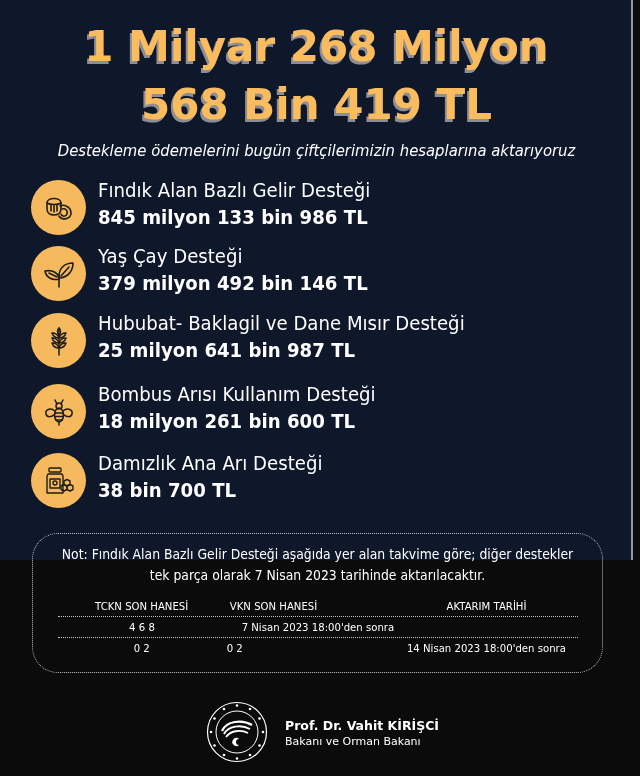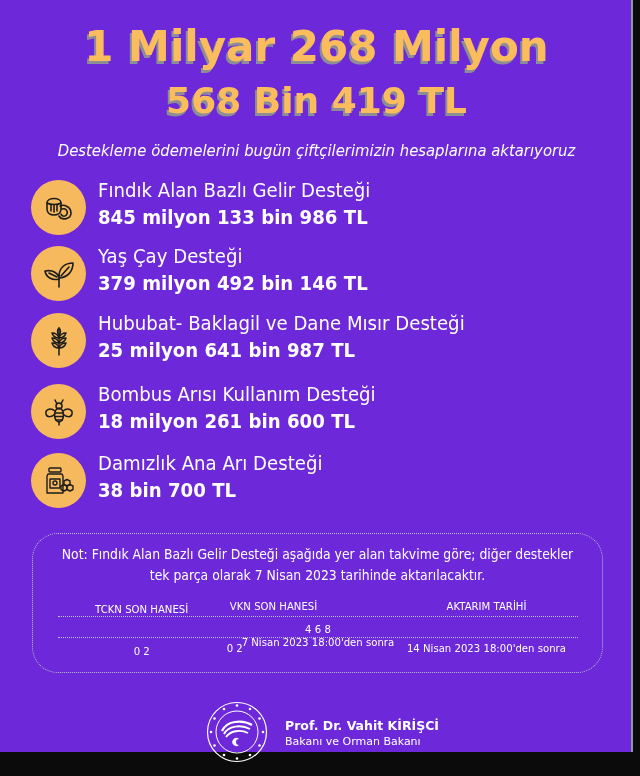--- a/index.html
+++ b/index.html
@@ -1,30 +1,30 @@
 <!DOCTYPE html>
 <html><head>
 <meta charset="utf-8">
 <style>
   * { margin: 0; padding: 0; box-sizing: border-box; }
   html, body { width: 640px; height: 776px; overflow: hidden; background: #0b0b0b; }
   body { position: relative; font-family: "DejaVu Sans", sans-serif; }
   .canvas {
-    position: absolute; left: 0; top: 0; width: 633px; height: 752px;
-    background: #6d28d9;
+    position: absolute; left: 0; top: 0; width: 633px; height: 560px;
+    background: #0f172a;
     border-right: 2px solid #8e97a3;
   }
   .headline {
     position: absolute; left: 0; width: 633px; text-align: center;
     color: #fbbc5e; font-family: "DejaVu Sans", sans-serif; font-weight: bold;
     letter-spacing: 0px;
     text-shadow: -2px 3px 0 #8d8e95;
   }
   .headline.l1 { top: 22px; font-size: 42px; }
-  .headline.l2 { top: 80px; font-size: 36px; }
+  .headline.l2 { top: 80px; font-size: 42px; }
   .subtitle {
     position: absolute; left: 0; top: 141px; width: 633px; text-align: center;
     color: #ffffff; font-style: italic; font-size: 16.5px;
     font-family: "DejaVu Sans", sans-serif;
     transform: scaleX(0.9); transform-origin: center;
   }
   .item { position: absolute; left: 31px; width: 560px; height: 60px; }
   .item .icon {
     position: absolute; left: 0; top: 0; width: 55px; height: 55px;
     border-radius: 50%; background: #f7b95e;
@@ -50,22 +50,22 @@
     color: #ffffff; font-size: 13.5px; line-height: 21px;
     font-family: "DejaVu Sans", sans-serif;
   }
   .note-text span { display: block; transform: scaleX(0.92); }
   .sched {
     position: absolute; left: 25px; top: 63px; width: 520px;
     color: #ffffff; font-size: 11px; font-family: "DejaVu Sans", sans-serif;
   }
   .sched .row { display: flex; height: 21px; align-items: center; }
   .sched .row.head { border-bottom: 1px dotted #b9c2cf; height: 20px; }
-  .sched .row.r1 { border-bottom: 1px dotted #b9c2cf; flex-direction: column; }
-  .sched .c1 { width: 168px; text-align: center; margin-top: 6px; }
+  .sched .row.r1 { border-bottom: 1px dotted #b9c2cf; }
+  .sched .c1 { width: 168px; text-align: center; }
   .sched .c2 { width: 168px; }
   .sched .c3 { width: 184px; text-align: center; }
   .sched .cellw { display: inline-block; transform: scaleX(0.92); }
   .footer-logo {
     position: absolute; left: 206px; top: 701px; width: 62px; height: 62px;
   }
   .footer-name {
     position: absolute; left: 285px; top: 718px; color: #ffffff; font-weight: bold;
     font-size: 12.5px; font-family: "DejaVu Sans", sans-serif; white-space: nowrap;
   }

